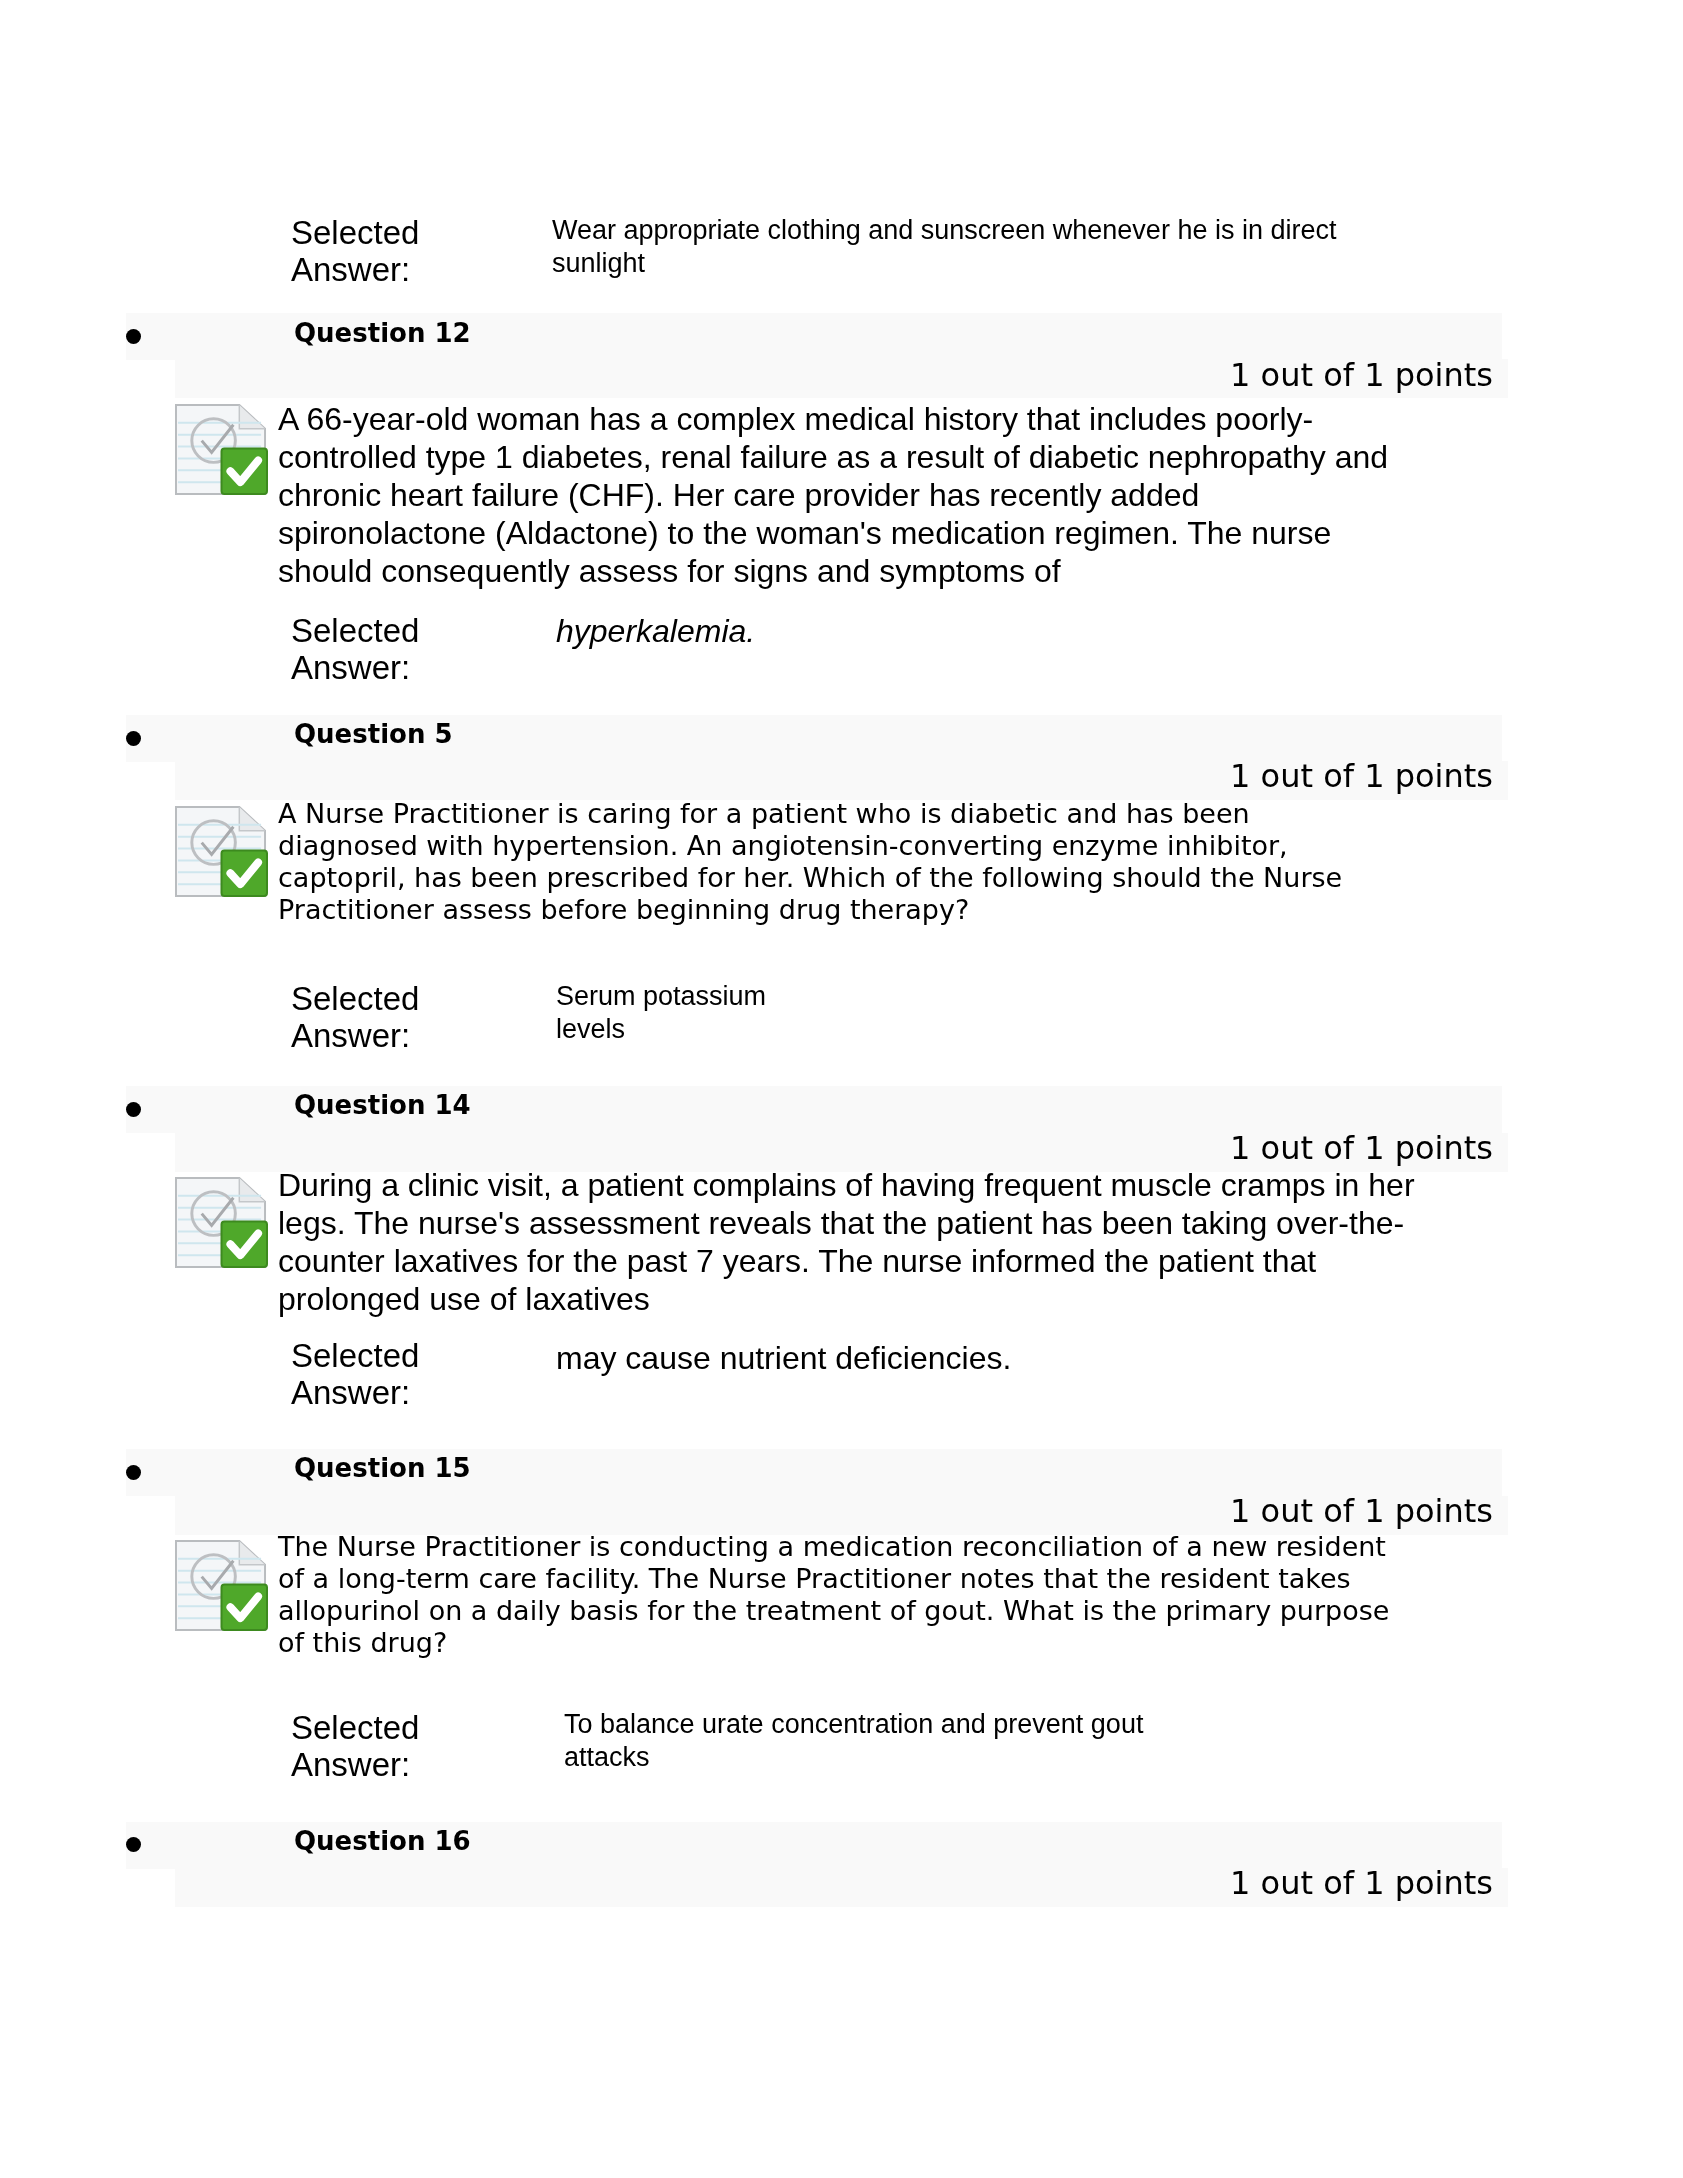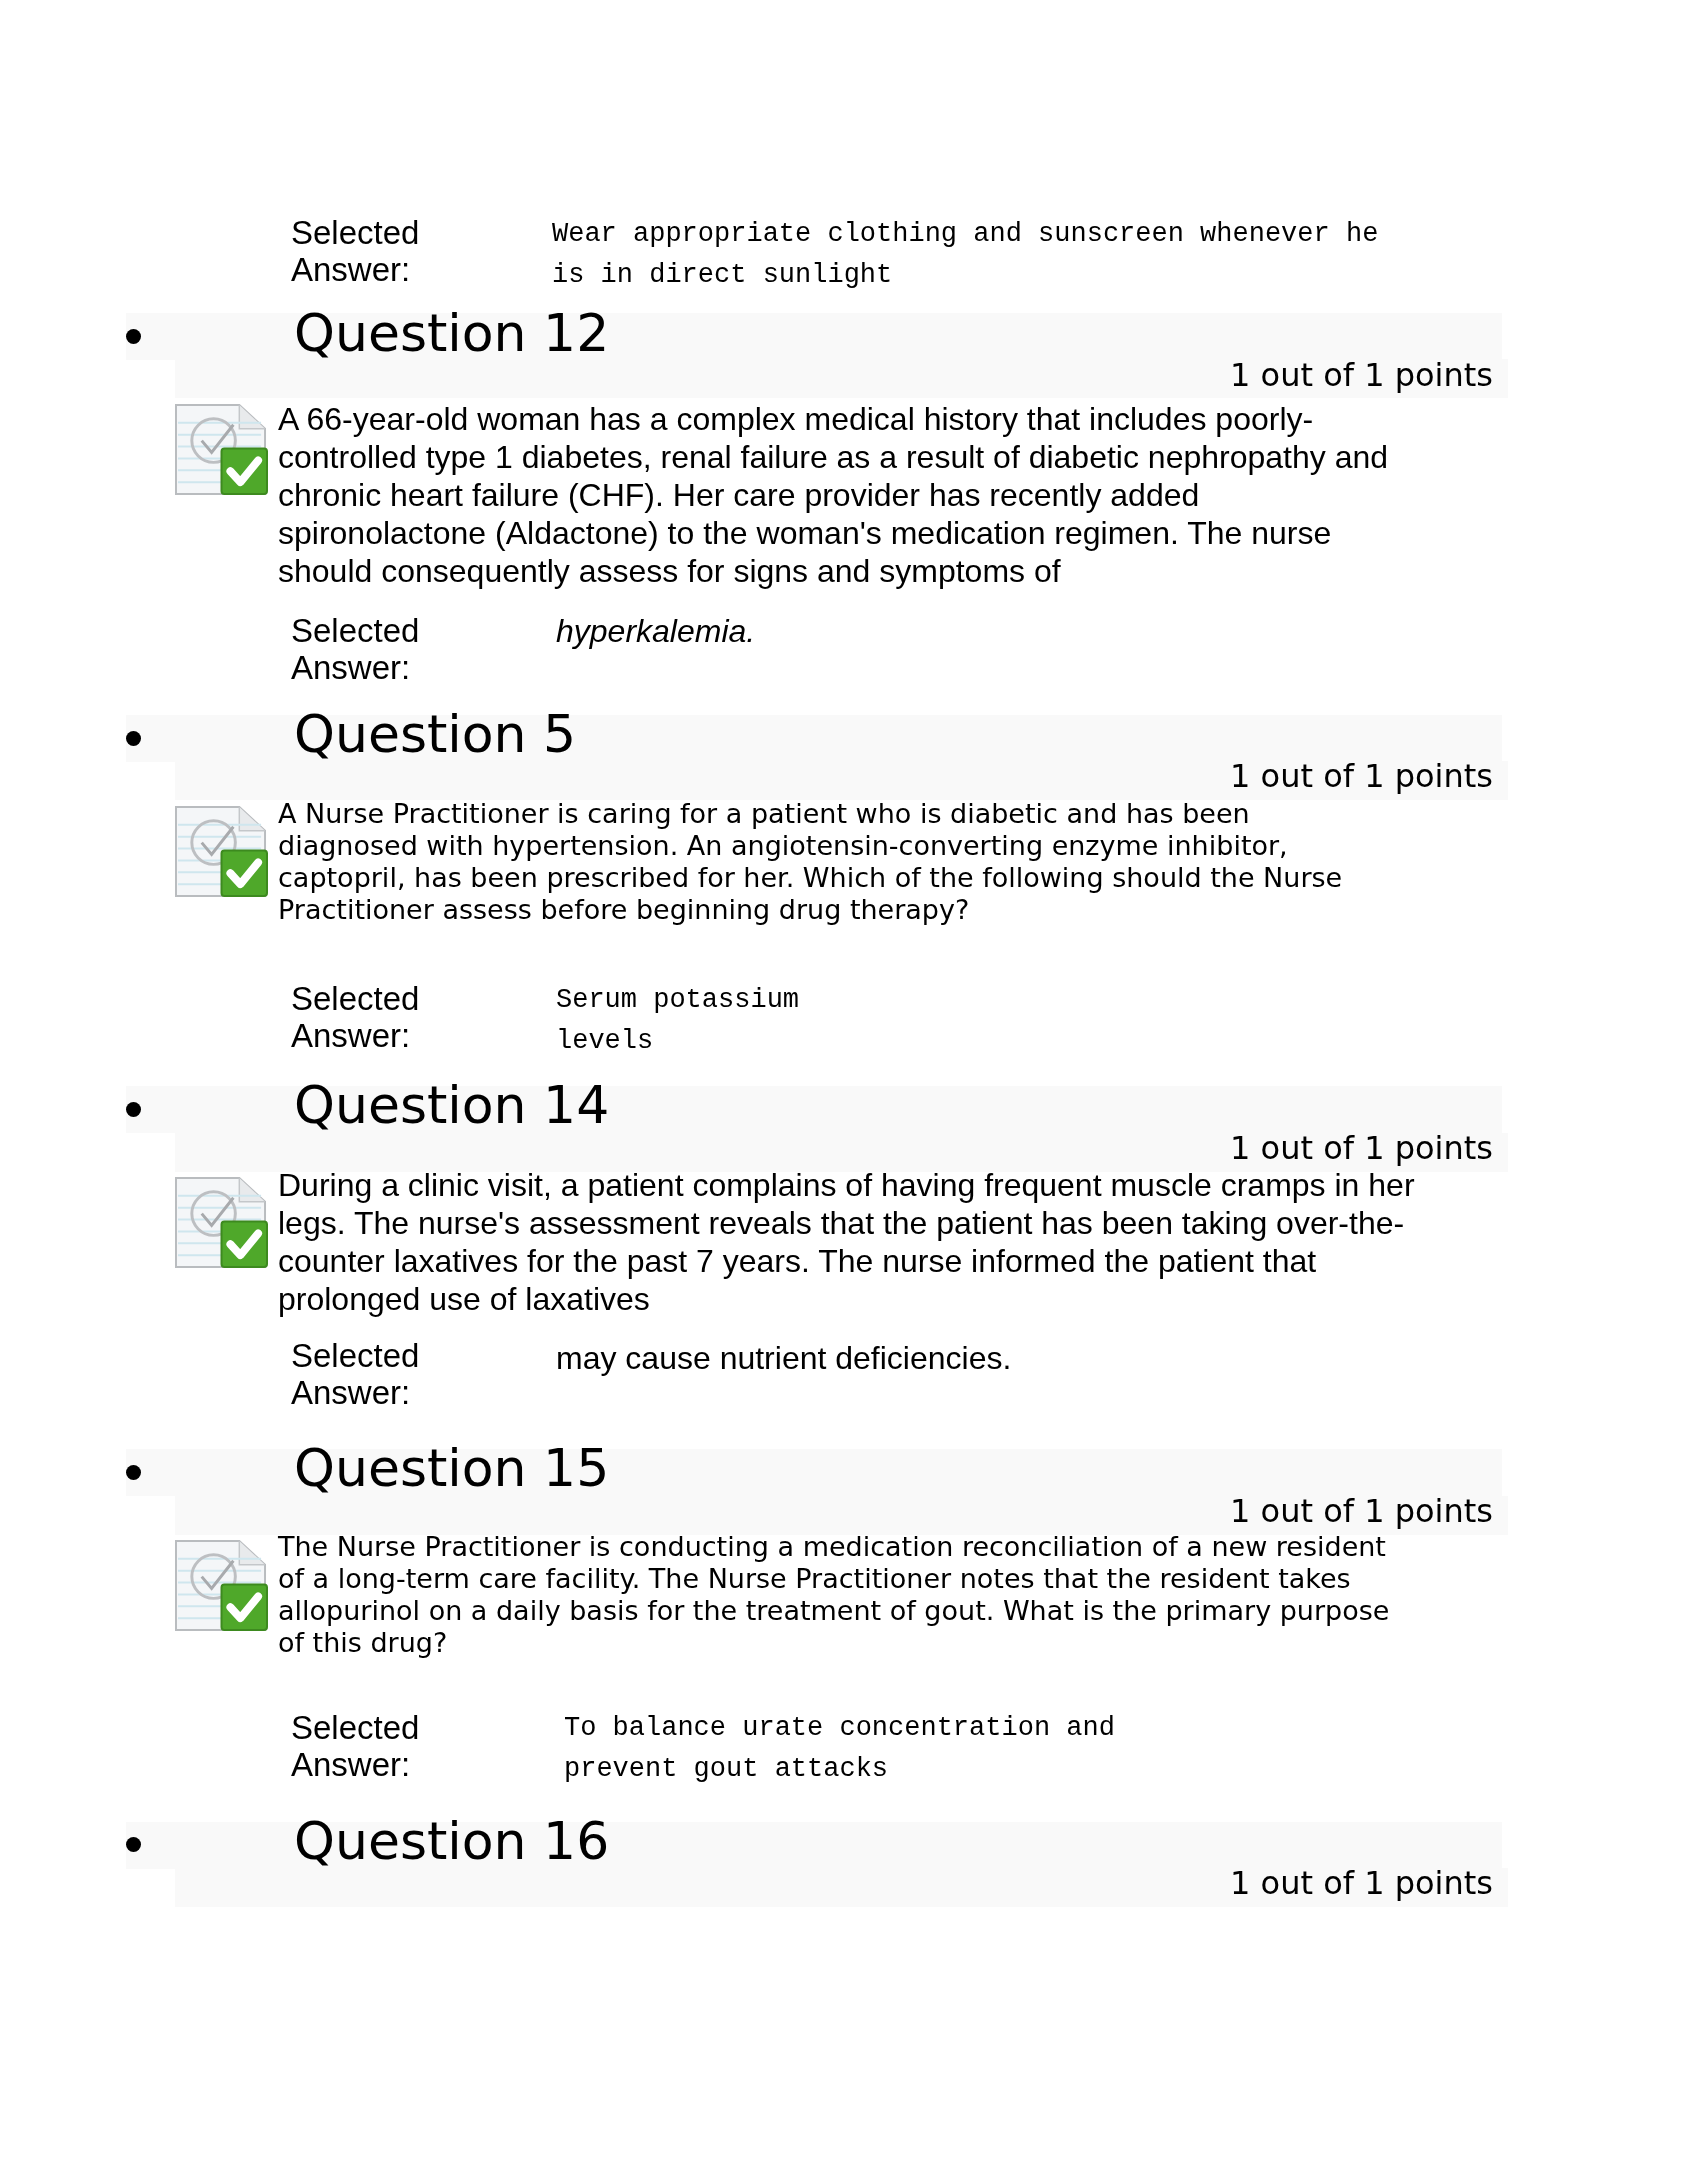--- a/index.html
+++ b/index.html
@@ -1,23 +1,23 @@
 <!DOCTYPE html>
 <html><head>
 <meta charset="utf-8">
 <style>
   html, body { margin:0; padding:0; background:#ffffff; }
   body { width:1683px; height:2178px; position:relative; overflow:hidden; color:#000; font-family:"DejaVu Sans", sans-serif; }
   .band-top { position:absolute; left:126px; width:1376px; height:47px; background:#f9f9f9; }
   .band-bot { position:absolute; left:175px; width:1333px; height:39px; background:#f9f9f9; }
   .bullet { position:absolute; left:126px; width:15px; height:15px; border-radius:50%; background:#000; }
-  .qtitle { position:absolute; left:294px; font-family:"DejaVu Sans", sans-serif; font-weight:normal; font-size:52px; line-height:47px; white-space:nowrap; }
+  .qtitle { position:absolute; left:294px; font-family:"DejaVu Sans", sans-serif; font-weight:bold; font-size:26px; line-height:47px; white-space:nowrap; }
   .points { position:absolute; right:190px; font-family:"DejaVu Sans", sans-serif; font-size:32px; line-height:39px; white-space:nowrap; text-align:right; }
   .sel-label { position:absolute; left:291px; font-family:Liberation Sans, sans-serif; font-size:33px; line-height:37px; width:198px; }
-  .ans-dj { position:absolute; font-family:Liberation Mono, monospace; font-size:27px; line-height:41px; }
+  .ans-dj { position:absolute; font-family:Liberation Sans, sans-serif; font-size:27px; line-height:33px; }
   .ans-lib { position:absolute; font-family:"Liberation Sans", sans-serif; font-size:32px; line-height:38px; }
   .body-lib { position:absolute; left:278px; width:1129px; font-family:"Liberation Sans", sans-serif; font-size:32px; line-height:38px; }
   .body-dj { position:absolute; left:278px; width:1148px; font-family:"DejaVu Sans", sans-serif; font-size:27px; line-height:32px; }
   .icon { position:absolute; left:174px; width:95px; height:93px; }
 </style>
 </head>
 <body>
 
 <svg width="0" height="0" style="position:absolute">
   <defs>

